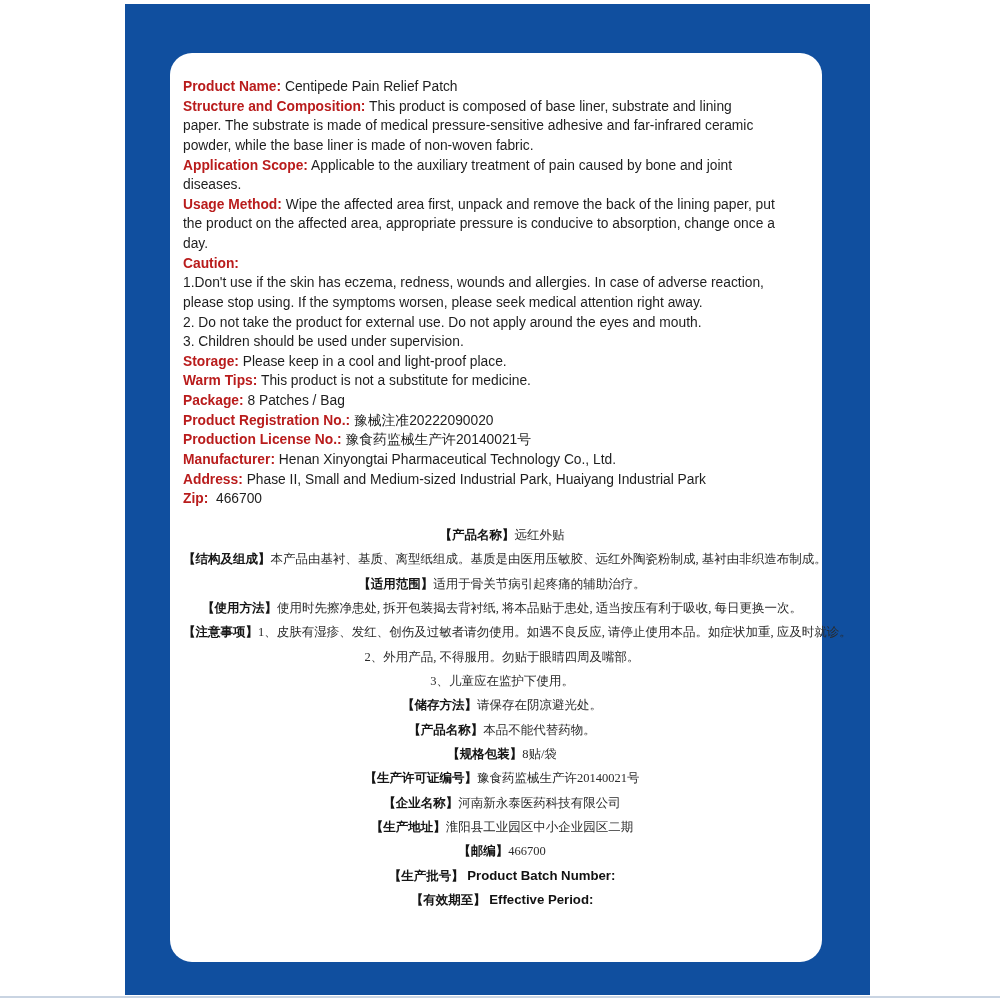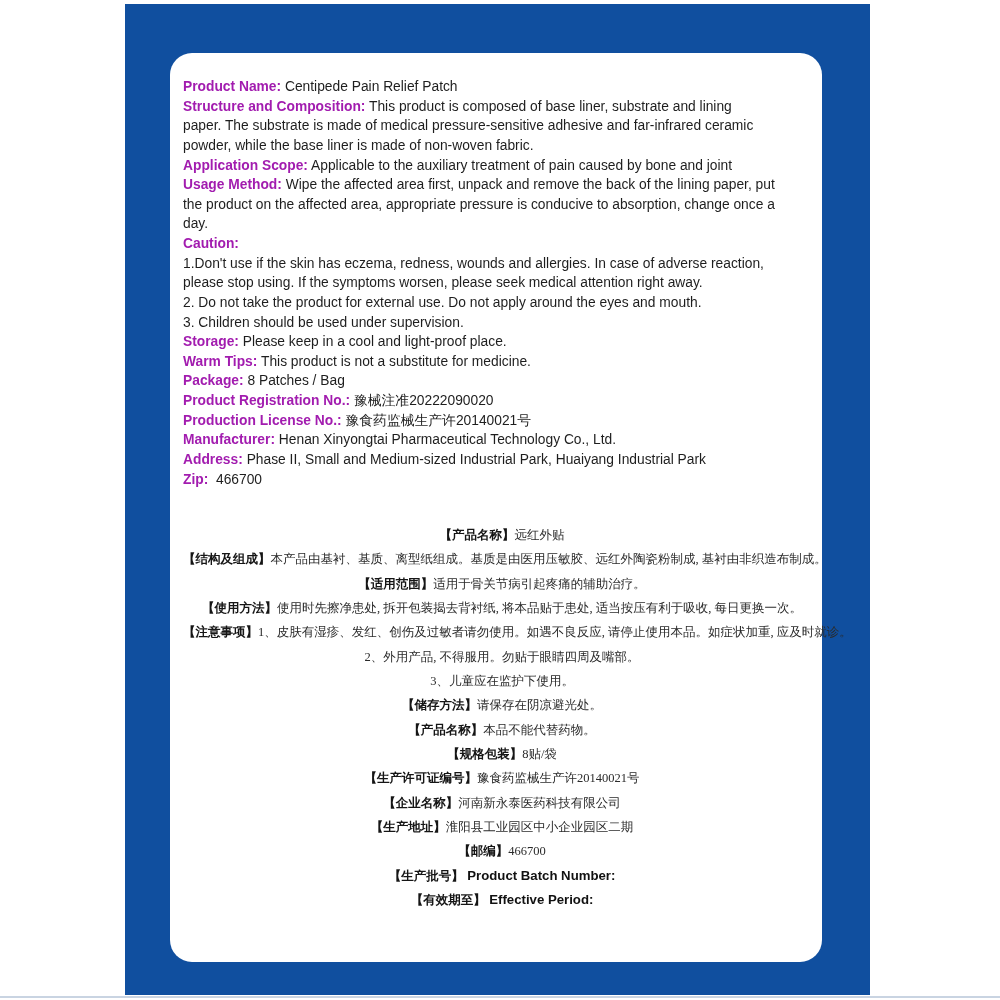--- a/index.html
+++ b/index.html
@@ -29,21 +29,21 @@
     width: 638px;
   }
   .en-block .text-line {
     font-size: 13.8px;
     line-height: 19.63px;
     color: #1e1e1e;
     white-space: pre;
   }
   .en-block .lbl {
     font-weight: bold;
-    color: #a21caf;
+    color: #b91c1c;
   }
   .cn-block {
     position: absolute;
     left: 13px; top: 470px;
     width: 638px;
   }
   .cn-block .text-line {
     font-size: 12.5px;
     line-height: 23.35px;
     color: #2a2a2a;
@@ -73,20 +73,21 @@
 
 <div class="page">
   <div class="blue-panel" style="background: rgb(16, 79, 159);">
     <div class="label-card" style="background: rgb(255, 255, 255);">
       <div class="en-block" id="english-lines">
           <div class="text-line"><span class="lbl">Product Name:</span><span class="lbl2"></span><span class="val"> Centipede Pain Relief Patch</span></div>
           <div class="text-line"><span class="lbl">Structure and Composition:</span><span class="lbl2"></span><span class="val"> This product is composed of base liner, substrate and lining</span></div>
           <div class="text-line"><span class="lbl"></span><span class="lbl2"></span><span class="val">paper. The substrate is made of medical pressure-sensitive adhesive and far-infrared ceramic</span></div>
           <div class="text-line"><span class="lbl"></span><span class="lbl2"></span><span class="val">powder, while the base liner is made of non-woven fabric.</span></div>
           <div class="text-line"><span class="lbl">Application Scope:</span><span class="lbl2"></span><span class="val"> Applicable to the auxiliary treatment of pain caused by bone and joint</span></div>
+          <div class="text-line"><span class="lbl"></span><span class="lbl2"></span><span class="val">diseases.</span></div>
           <div class="text-line"><span class="lbl">Usage Method:</span><span class="lbl2"></span><span class="val"> Wipe the affected area first, unpack and remove the back of the lining paper, put</span></div>
           <div class="text-line"><span class="lbl"></span><span class="lbl2"></span><span class="val">the product on the affected area, appropriate pressure is conducive to absorption, change once a</span></div>
           <div class="text-line"><span class="lbl"></span><span class="lbl2"></span><span class="val">day.</span></div>
           <div class="text-line"><span class="lbl">Caution:</span><span class="lbl2"></span><span class="val"></span></div>
           <div class="text-line"><span class="lbl"></span><span class="lbl2"></span><span class="val">1.Don't use if the skin has eczema, redness, wounds and allergies. In case of adverse reaction,</span></div>
           <div class="text-line"><span class="lbl"></span><span class="lbl2"></span><span class="val">please stop using. If the symptoms worsen, please seek medical attention right away.</span></div>
           <div class="text-line"><span class="lbl"></span><span class="lbl2"></span><span class="val">2. Do not take the product for external use. Do not apply around the eyes and mouth.</span></div>
           <div class="text-line"><span class="lbl"></span><span class="lbl2"></span><span class="val">3. Children should be used under supervision.</span></div>
           <div class="text-line"><span class="lbl">Storage:</span><span class="lbl2"></span><span class="val"> Please keep in a cool and light-proof place.</span></div>
           <div class="text-line"><span class="lbl">Warm Tips:</span><span class="lbl2"></span><span class="val"> This product is not a substitute for medicine.</span></div>

